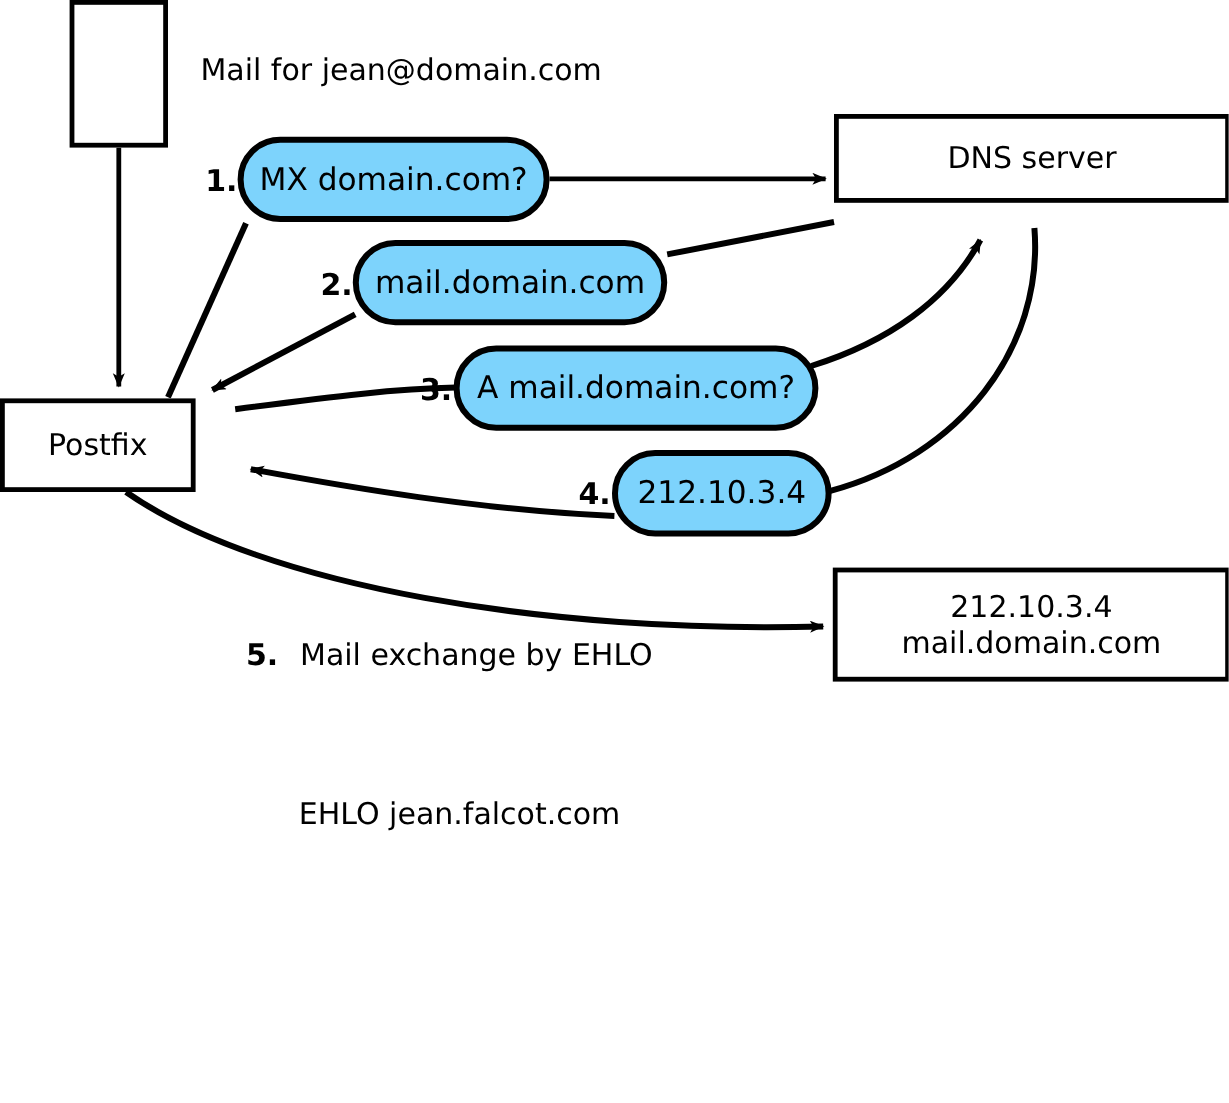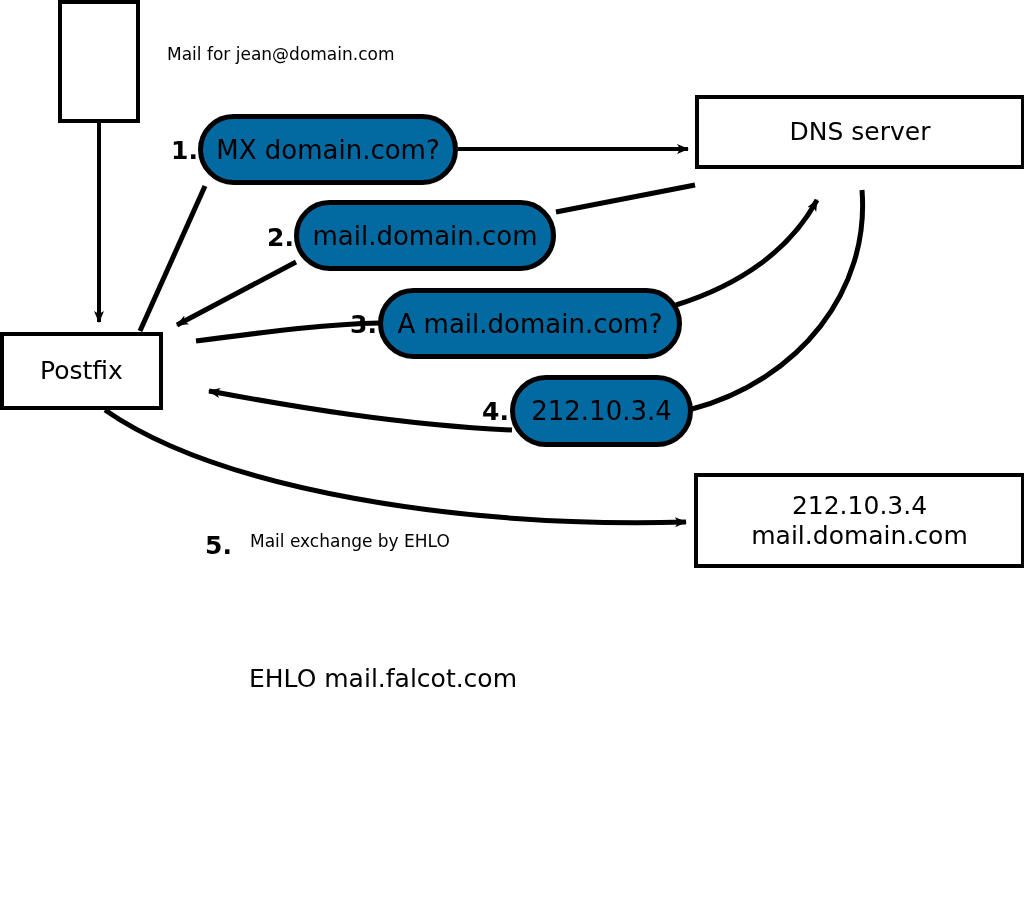--- a/index.html
+++ b/index.html
@@ -36,39 +36,39 @@
     justify-content: center;
     text-align: center;
     line-height: 1.18;
     font-size: 25px;
     z-index: 3;
   }
   .bubble {
     position: absolute;
     box-sizing: border-box;
     border: 5px solid #000000;
-    background: #0369a1;
+    background: #7dd3fc;
     border-radius: 40px;
     display: flex;
     align-items: center;
     justify-content: center;
     font-size: 26px;
     white-space: nowrap;
     z-index: 4;
   }
   .step-num {
     position: absolute;
     font-weight: bold;
     font-size: 25px;
     z-index: 5;
     background: transparent;
   }
   .free-text {
     position: absolute;
-    font-size: 17px;
+    font-size: 25px;
     white-space: nowrap;
     z-index: 2;
   }
   .smtp-block {
     position: absolute;
     font-size: 25px;
     line-height: 33.4px;
     white-space: pre;
     z-index: 2;
   }
@@ -139,21 +139,21 @@
 
   <div class="step-num" style="left:482px; top:397px;">4.</div>
   <div class="bubble" style="left:510px; top:375px; width:183px; height:72px;">
     <span>212.10.3.4</span>
   </div>
 
   <div class="step-num" style="left:205px; top:531px;">5.</div>
   <div class="free-text" style="left:250px; top:531px;">Mail exchange by EHLO</div>
 
   <div class="smtp-block" style="left:249px; top:595px;">
-    <span class="smtp-line">EHLO mail.falcot.com</span>
+    <span class="smtp-line">EHLO jean.falcot.com</span>
     
     
     
     
     
     
     
     
   </div>
 

